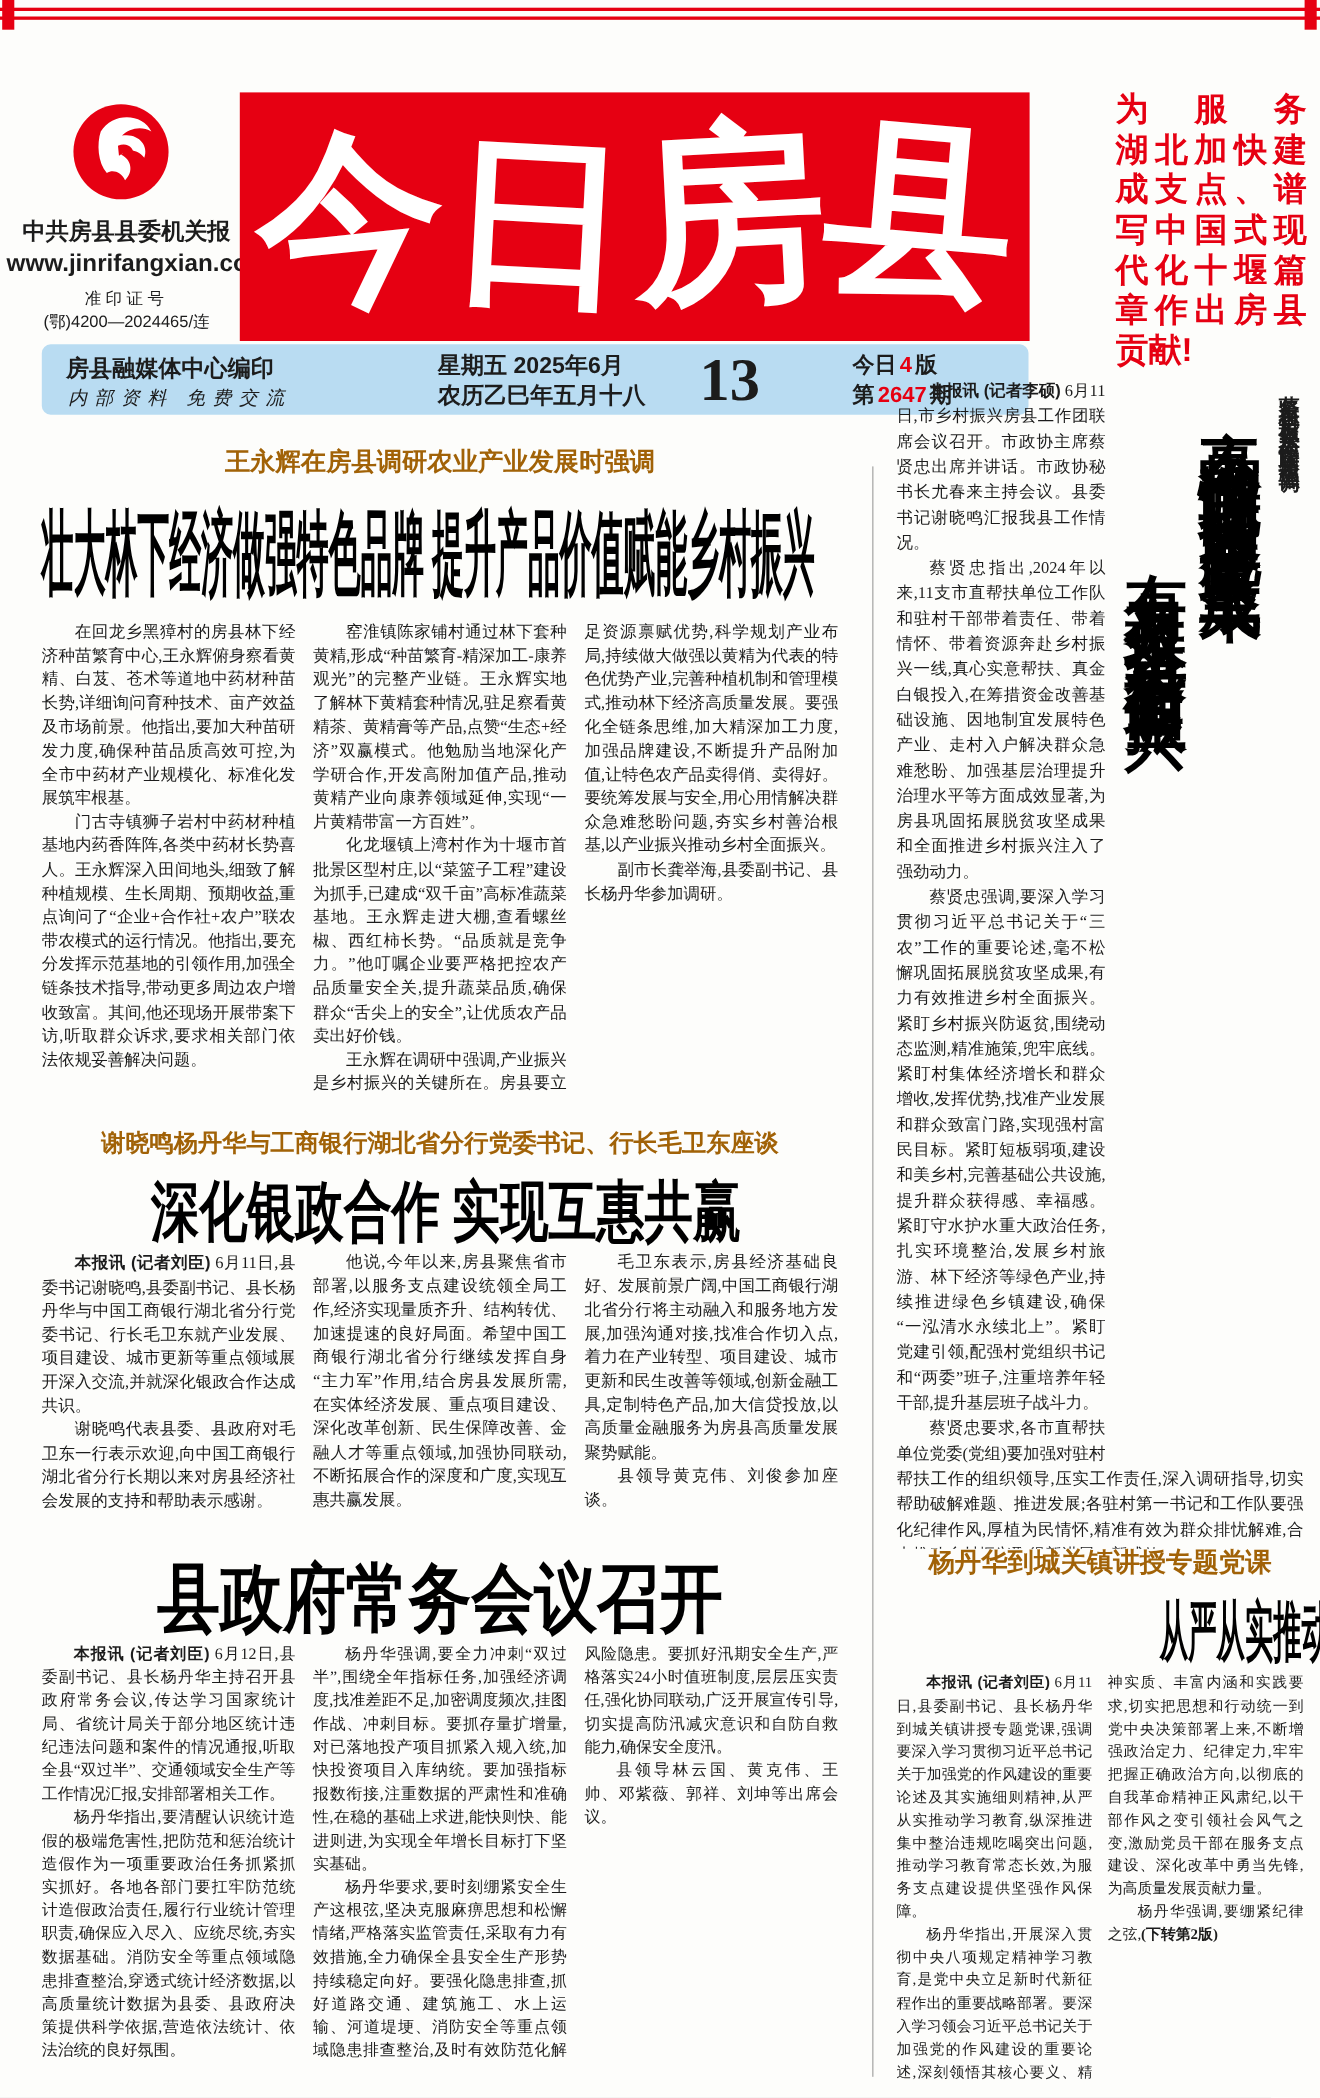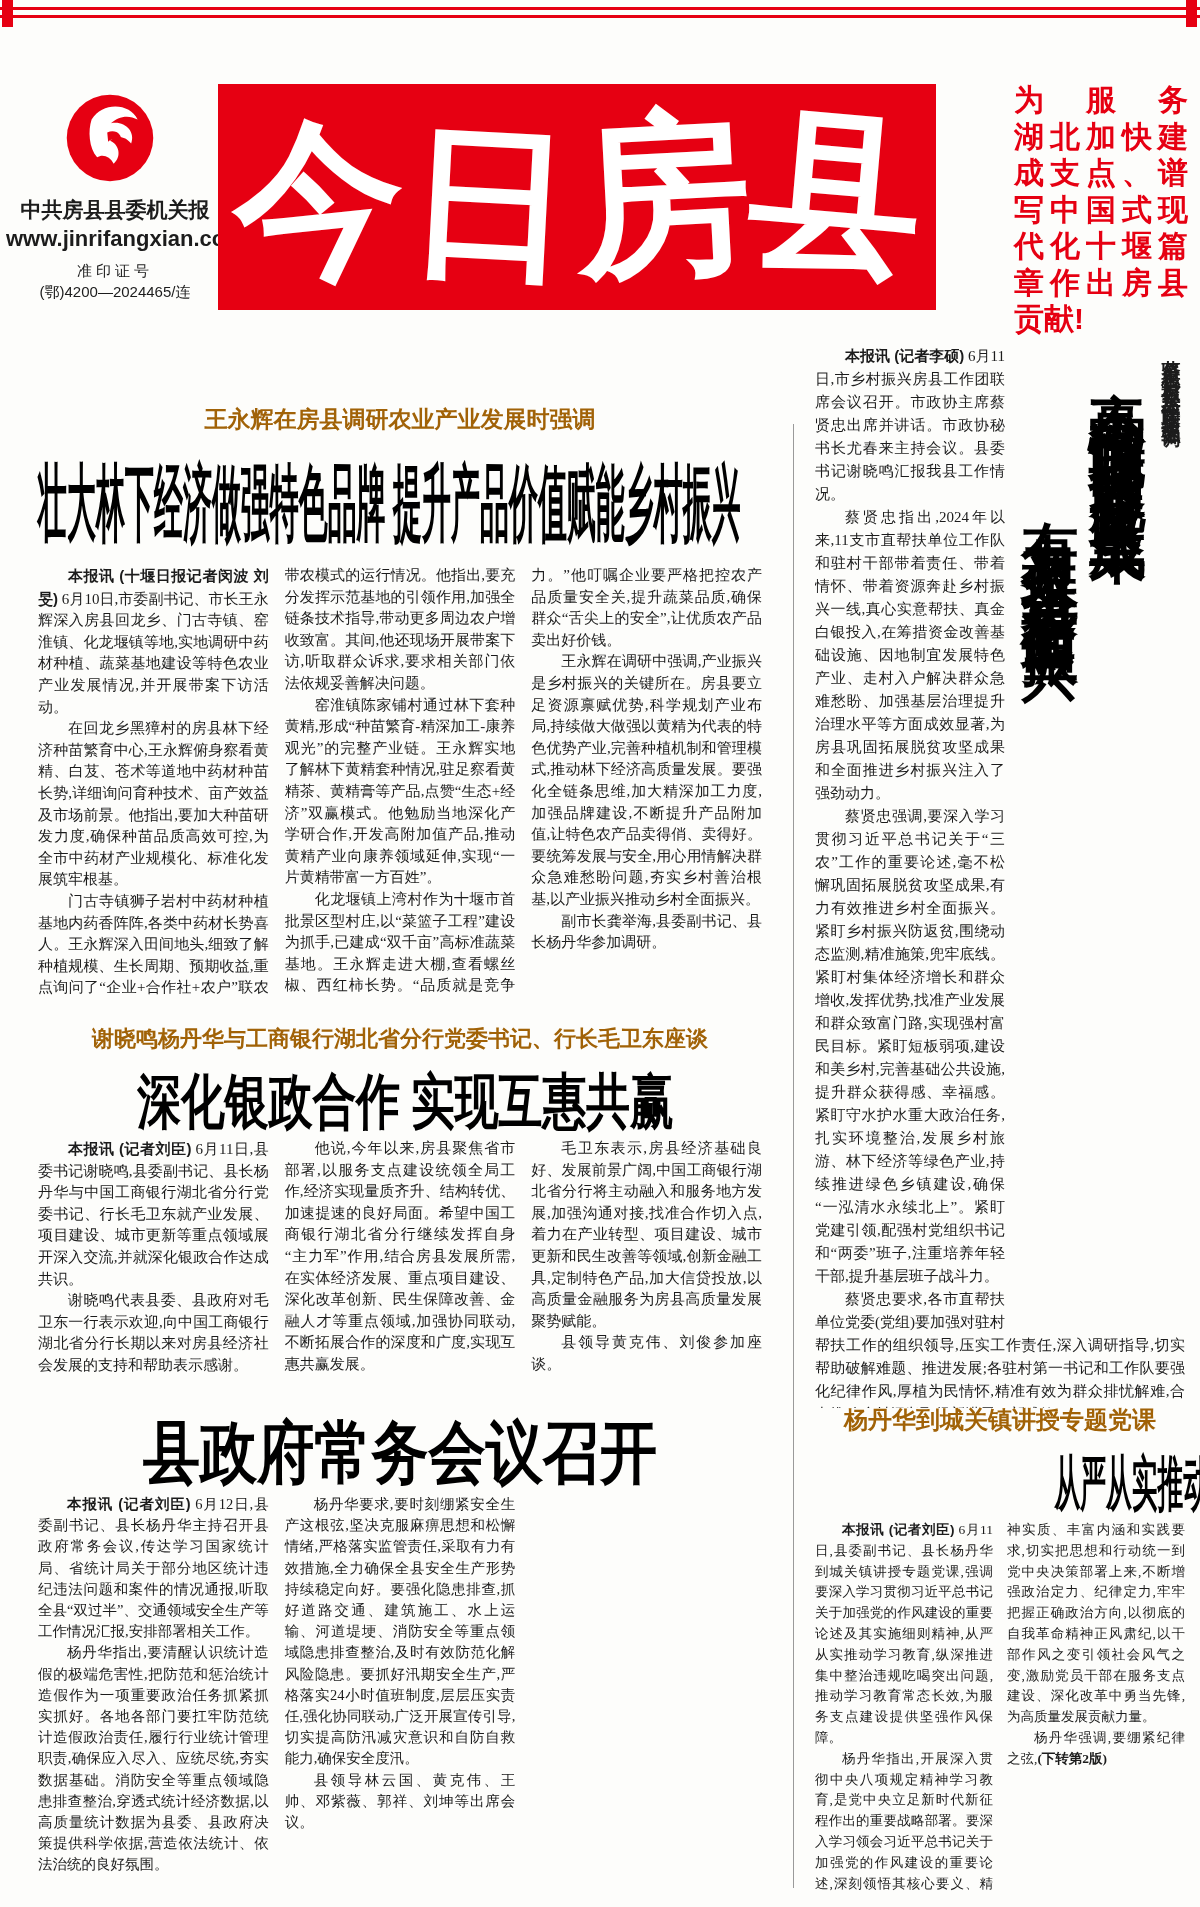--- a/index.html
+++ b/index.html
@@ -115,28 +115,40 @@
   <div class="slogan">
       <div class="slogan-line">为服务</div>
       <div class="slogan-line">湖北加快建</div>
       <div class="slogan-line">成支点、谱</div>
       <div class="slogan-line">写中国式现</div>
       <div class="slogan-line">代化十堰篇</div>
       <div class="slogan-line">章作出房县</div>
       <div class="slogan-line last">贡献!</div>
     </div>
 
+  <div class="dateline">
+    <div class="publisher">房县融媒体中心编印</div>
+    <div class="circ-note">内部资料 免费交流</div>
+    <div class="dl-date">
+      <div>星期五 2025年6月</div>
+      <div>农历乙巳年五月十八</div>
+    </div>
+    <div class="dl-day">13</div>
+    <div class="dl-ed">
+      <div><span>今日</span><span class="rednum">4</span><span>版</span></div>
+      <div><span>第</span><span class="rednum">2647</span><span>期</span></div>
+    </div>
+  </div>
 
   <div class="vrule"></div>
 
   <section class="a1">
     <div class="kicker">王永辉在房县调研农业产业发展时强调</div>
     <div class="hlwrap"><span class="hl">壮大林下经济做强特色品牌 提升产品价值赋能乡村振兴</span></div>
     <div class="a1-body">
-        <p class="para"><b class="lede">本报讯 (十堰日报记者闵波 刘旻)</b> 6月10日,市委副书记、市长王永辉深入房县回龙乡、门古寺镇、窑淮镇、化龙堰镇等地,实地调研中药材种植、蔬菜基地建设等特色农业产业发展情况,并开展带案下访活动。</p>
         <p class="para">在回龙乡黑獐村的房县林下经济种苗繁育中心,王永辉俯身察看黄精、白芨、苍术等道地中药材种苗长势,详细询问育种技术、亩产效益及市场前景。他指出,要加大种苗研发力度,确保种苗品质高效可控,为全市中药材产业规模化、标准化发展筑牢根基。</p>
         <p class="para">门古寺镇狮子岩村中药材种植基地内药香阵阵,各类中药材长势喜人。王永辉深入田间地头,细致了解种植规模、生长周期、预期收益,重点询问了“企业+合作社+农户”联农带农模式的运行情况。他指出,要充分发挥示范基地的引领作用,加强全链条技术指导,带动更多周边农户增收致富。其间,他还现场开展带案下访,听取群众诉求,要求相关部门依法依规妥善解决问题。</p>
         <p class="para">窑淮镇陈家铺村通过林下套种黄精,形成“种苗繁育-精深加工-康养观光”的完整产业链。王永辉实地了解林下黄精套种情况,驻足察看黄精茶、黄精膏等产品,点赞“生态+经济”双赢模式。他勉励当地深化产学研合作,开发高附加值产品,推动黄精产业向康养领域延伸,实现“一片黄精带富一方百姓”。</p>
         <p class="para">化龙堰镇上湾村作为十堰市首批景区型村庄,以“菜篮子工程”建设为抓手,已建成“双千亩”高标准蔬菜基地。王永辉走进大棚,查看螺丝椒、西红柿长势。“品质就是竞争力。”他叮嘱企业要严格把控农产品质量安全关,提升蔬菜品质,确保群众“舌尖上的安全”,让优质农产品卖出好价钱。</p>
         <p class="para">王永辉在调研中强调,产业振兴是乡村振兴的关键所在。房县要立足资源禀赋优势,科学规划产业布局,持续做大做强以黄精为代表的特色优势产业,完善种植机制和管理模式,推动林下经济高质量发展。要强化全链条思维,加大精深加工力度,加强品牌建设,不断提升产品附加值,让特色农产品卖得俏、卖得好。要统筹发展与安全,用心用情解决群众急难愁盼问题,夯实乡村善治根基,以产业振兴推动乡村全面振兴。</p>
         <p class="para">副市长龚举海,县委副书记、县长杨丹华参加调研。</p>
       </div>
   </section>
 
   <section class="a2">
@@ -149,20 +161,21 @@
         <p class="para">毛卫东表示,房县经济基础良好、发展前景广阔,中国工商银行湖北省分行将主动融入和服务地方发展,加强沟通对接,找准合作切入点,着力在产业转型、项目建设、城市更新和民生改善等领域,创新金融工具,定制特色产品,加大信贷投放,以高质量金融服务为房县高质量发展聚势赋能。</p>
         <p class="para">县领导黄克伟、刘俊参加座谈。</p>
       </div>
   </section>
 
   <section class="a3">
     <div class="hlwrap ctr"><span class="hl">县政府常务会议召开</span></div>
     <div class="a3-body">
         <p class="para"><b class="lede">本报讯 (记者刘臣)</b> 6月12日,县委副书记、县长杨丹华主持召开县政府常务会议,传达学习国家统计局、省统计局关于部分地区统计违纪违法问题和案件的情况通报,听取全县“双过半”、交通领域安全生产等工作情况汇报,安排部署相关工作。</p>
         <p class="para">杨丹华指出,要清醒认识统计造假的极端危害性,把防范和惩治统计造假作为一项重要政治任务抓紧抓实抓好。各地各部门要扛牢防范统计造假政治责任,履行行业统计管理职责,确保应入尽入、应统尽统,夯实数据基础。消防安全等重点领域隐患排查整治,穿透式统计经济数据,以高质量统计数据为县委、县政府决策提供科学依据,营造依法统计、依法治统的良好氛围。</p>
+        <p class="para">杨丹华强调,要全力冲刺“双过半”,围绕全年指标任务,加强经济调度,找准差距不足,加密调度频次,挂图作战、冲刺目标。要抓存量扩增量,对已落地投产项目抓紧入规入统,加快投资项目入库纳统。要加强指标报数衔接,注重数据的严肃性和准确性,在稳的基础上求进,能快则快、能进则进,为实现全年增长目标打下坚实基础。</p>
         <p class="para">杨丹华要求,要时刻绷紧安全生产这根弦,坚决克服麻痹思想和松懈情绪,严格落实监管责任,采取有力有效措施,全力确保全县安全生产形势持续稳定向好。要强化隐患排查,抓好道路交通、建筑施工、水上运输、河道堤埂、消防安全等重点领域隐患排查整治,及时有效防范化解风险隐患。要抓好汛期安全生产,严格落实24小时值班制度,层层压实责任,强化协同联动,广泛开展宣传引导,切实提高防汛减灾意识和自防自救能力,确保安全度汛。</p>
         <p class="para">县领导林云国、黄克伟、王帅、邓紫薇、郭祥、刘坤等出席会议。</p>
       </div>
   </section>
 
   <section class="a4">
     <div class="a4-head">
       <div class="a4-kicker">蔡贤忠在市乡村振兴房县工作团联席会议上强调</div>
       <div class="a4-h1">毫不松懈巩固拓展脱贫攻坚成果</div>
       <div class="a4-h2">有力有效推进乡村全面振兴</div>

